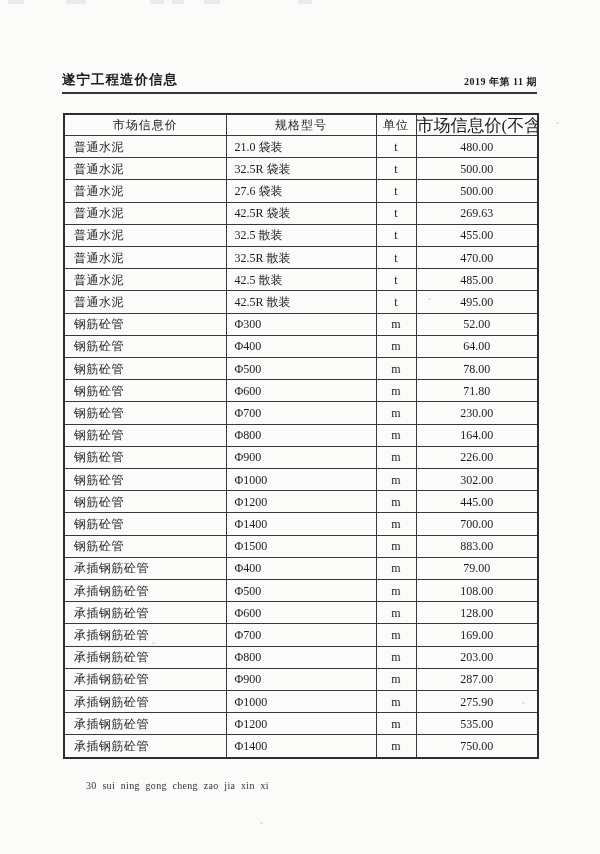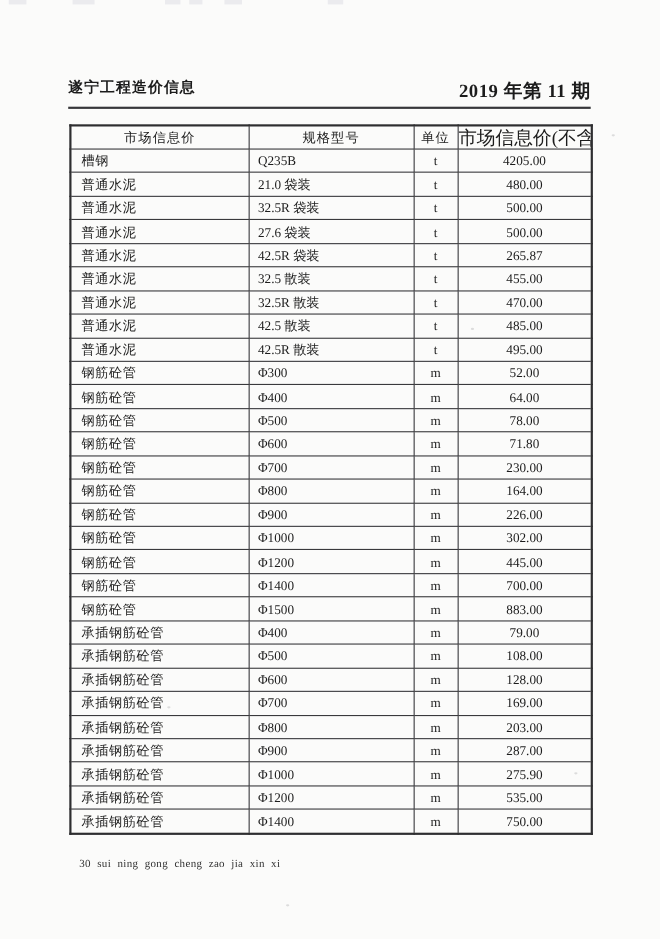--- a/index.html
+++ b/index.html
@@ -34,31 +34,32 @@
     border-radius: 50%;
   }
   
   .page-header {
     position: absolute;
     left: 62px;
     top: 71px;
     width: 475px;
     display: flex;
     justify-content: space-between;
+    align-items: flex-end;
     border-bottom: 2px solid #37373a;
     padding-bottom: 3px;
   }
   .journal-title {
     font-weight: bold;
     font-size: 13.5px;
     letter-spacing: 1px;
   }
   .issue-label {
     font-weight: bold;
-    font-size: 17px;
+    font-size: 10px;
     letter-spacing: 0.5px;
   }
   
   table.price-table {
     position: absolute;
     left: 63px;
     top: 113px;
     width: 474px;
     height: 646px;
     border-collapse: collapse;
@@ -94,21 +95,21 @@
     text-align: left;
     padding-left: 8px;
   }
   .price-table td.c2,
   .price-table td.c3 {
     text-align: center;
   }
   
   .page-footer {
     position: absolute;
-    left: 72px;
+    left: 86px;
     top: 780px;
     font-size: 10px;
     color: #333;
     word-spacing: 3px;
     letter-spacing: 0.3px;
   }
 </style>
 </head>
 <body>
 
@@ -143,26 +144,20 @@
     <thead>
       <tr>
         <th class="h0">市场信息价</th>
         <th class="h1">规格型号</th>
         <th class="h2">单位</th>
         <th class="h3">市场信息价(不含税)</th>
       </tr>
     </thead>
     <tbody>
         <tr>
-          <td class="c0">槽钢</td>
-          <td class="c1">Q235B</td>
-          <td class="c2">t</td>
-          <td class="c3">4205.00</td>
-        </tr>
-        <tr>
           <td class="c0">普通水泥</td>
           <td class="c1">21.0 袋装</td>
           <td class="c2">t</td>
           <td class="c3">480.00</td>
         </tr>
         <tr>
           <td class="c0">普通水泥</td>
           <td class="c1">32.5R 袋装</td>
           <td class="c2">t</td>
           <td class="c3">500.00</td>
@@ -170,21 +165,21 @@
         <tr>
           <td class="c0">普通水泥</td>
           <td class="c1">27.6 袋装</td>
           <td class="c2">t</td>
           <td class="c3">500.00</td>
         </tr>
         <tr>
           <td class="c0">普通水泥</td>
           <td class="c1">42.5R 袋装</td>
           <td class="c2">t</td>
-          <td class="c3">265.87</td>
+          <td class="c3">269.63</td>
         </tr>
         <tr>
           <td class="c0">普通水泥</td>
           <td class="c1">32.5 散装</td>
           <td class="c2">t</td>
           <td class="c3">455.00</td>
         </tr>
         <tr>
           <td class="c0">普通水泥</td>
           <td class="c1">32.5R 散装</td>

